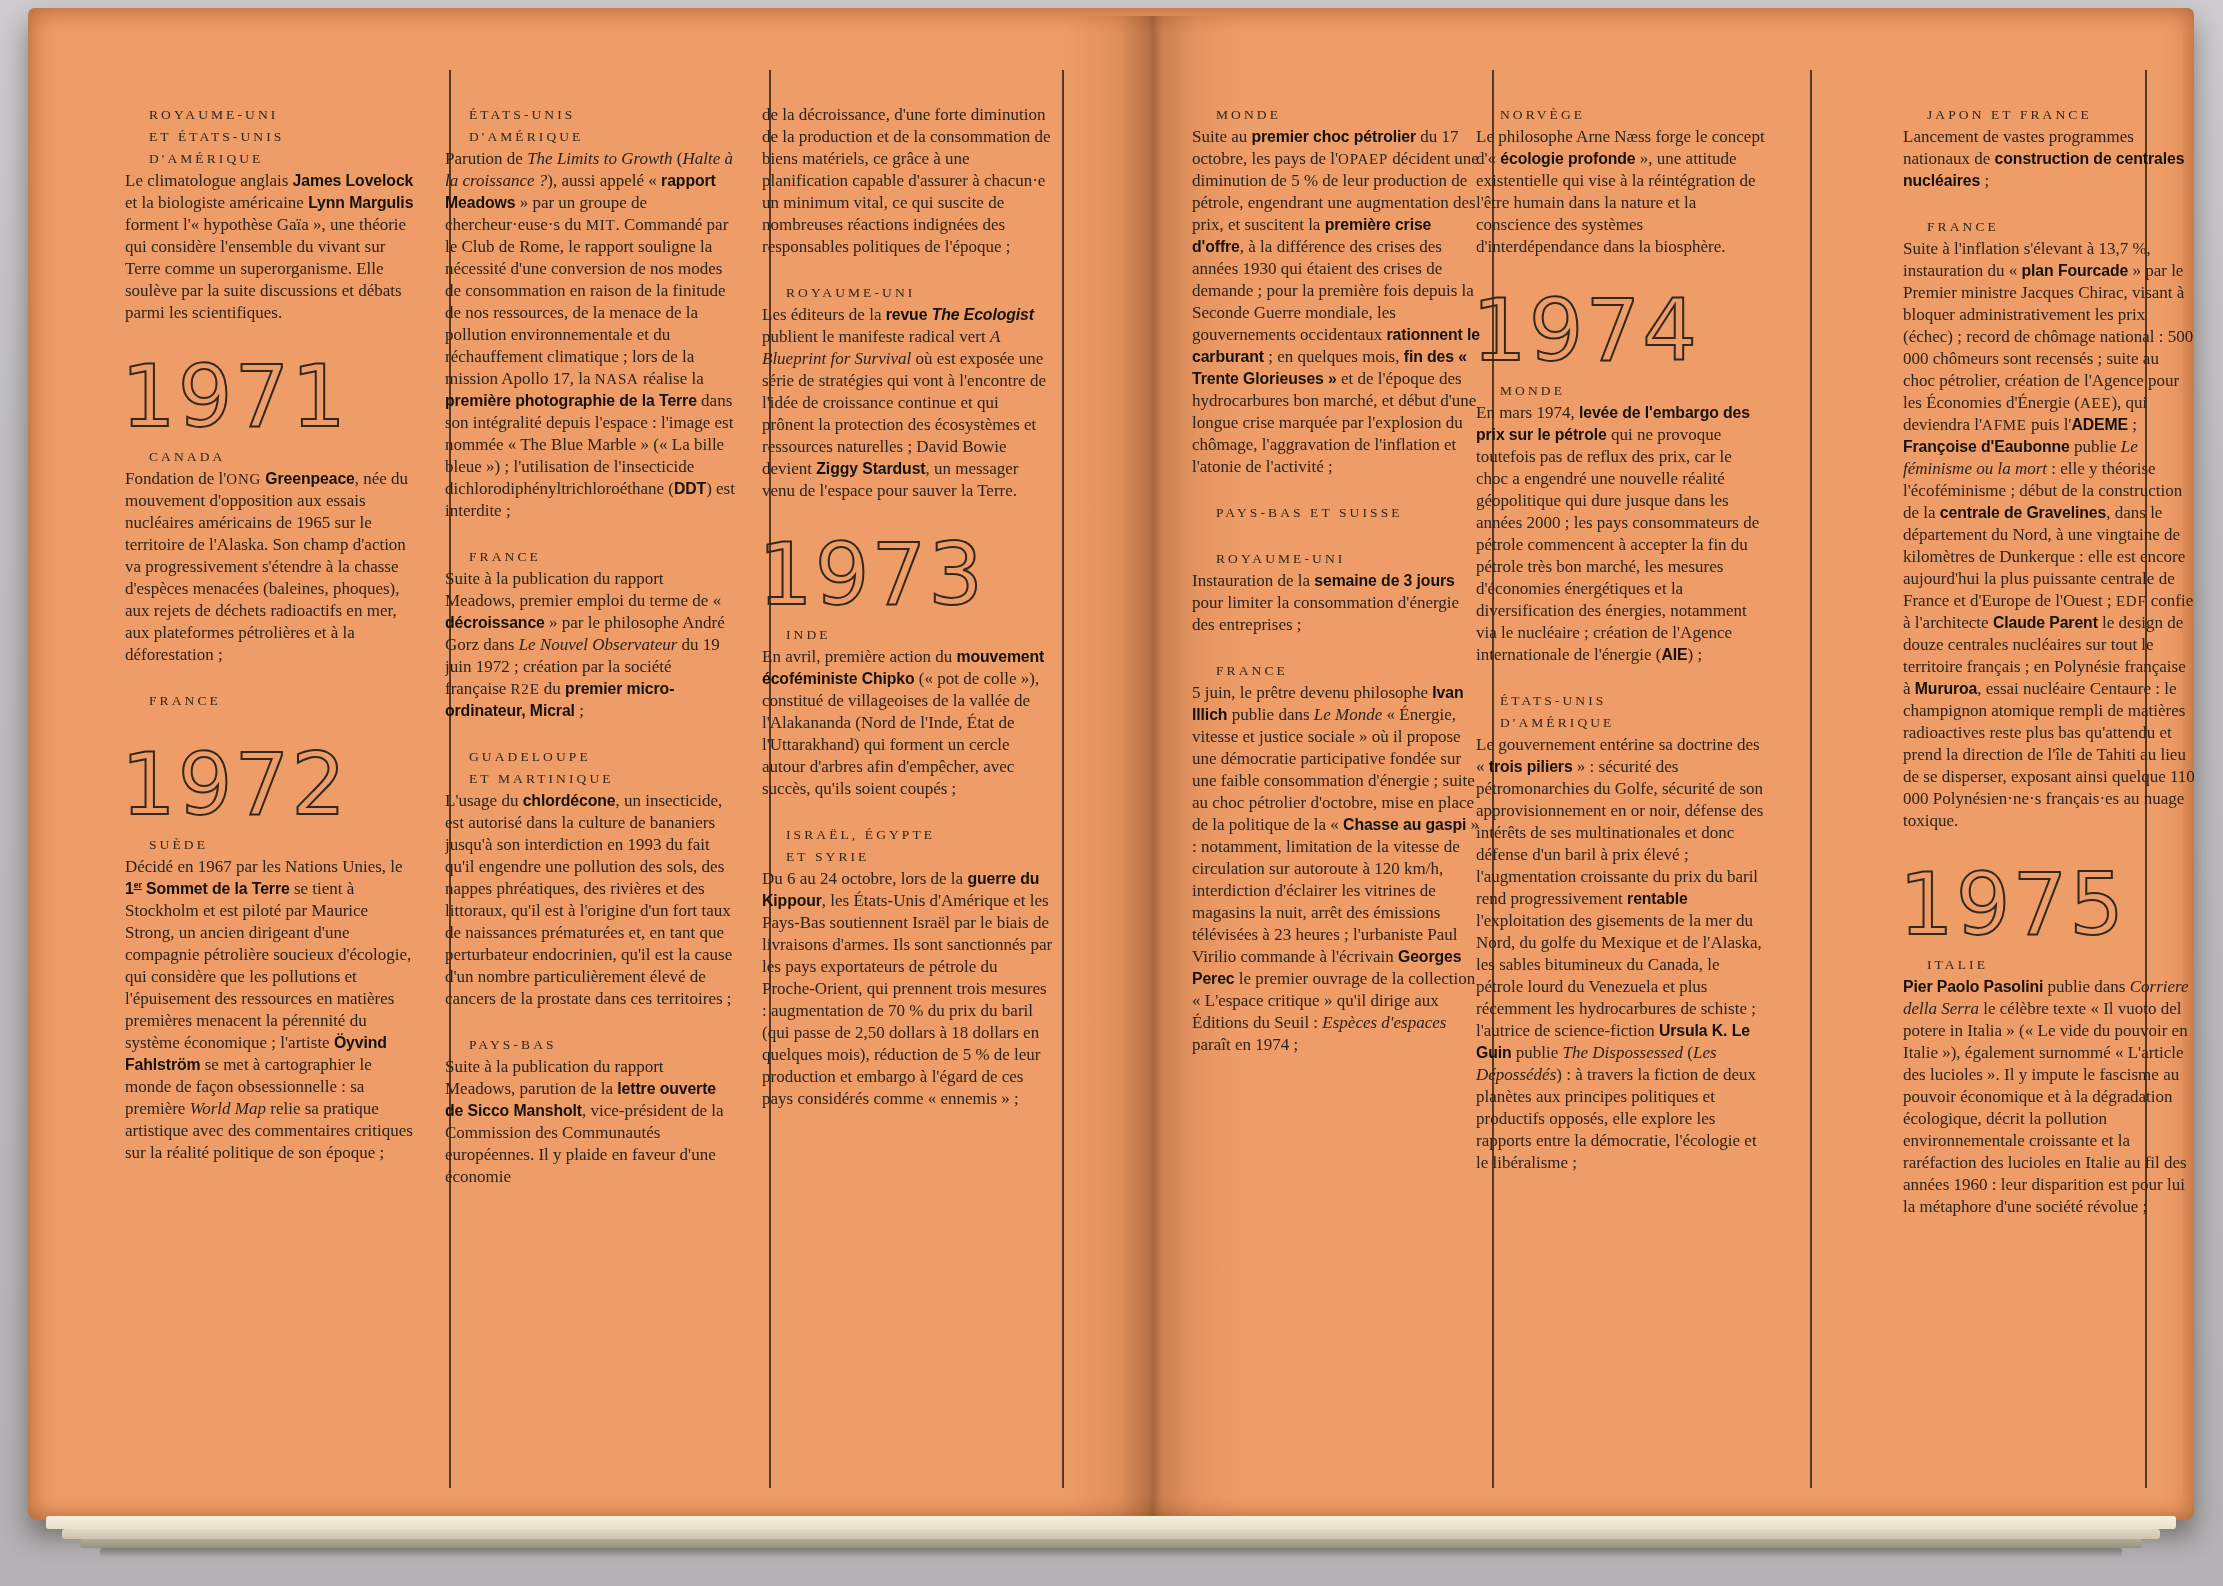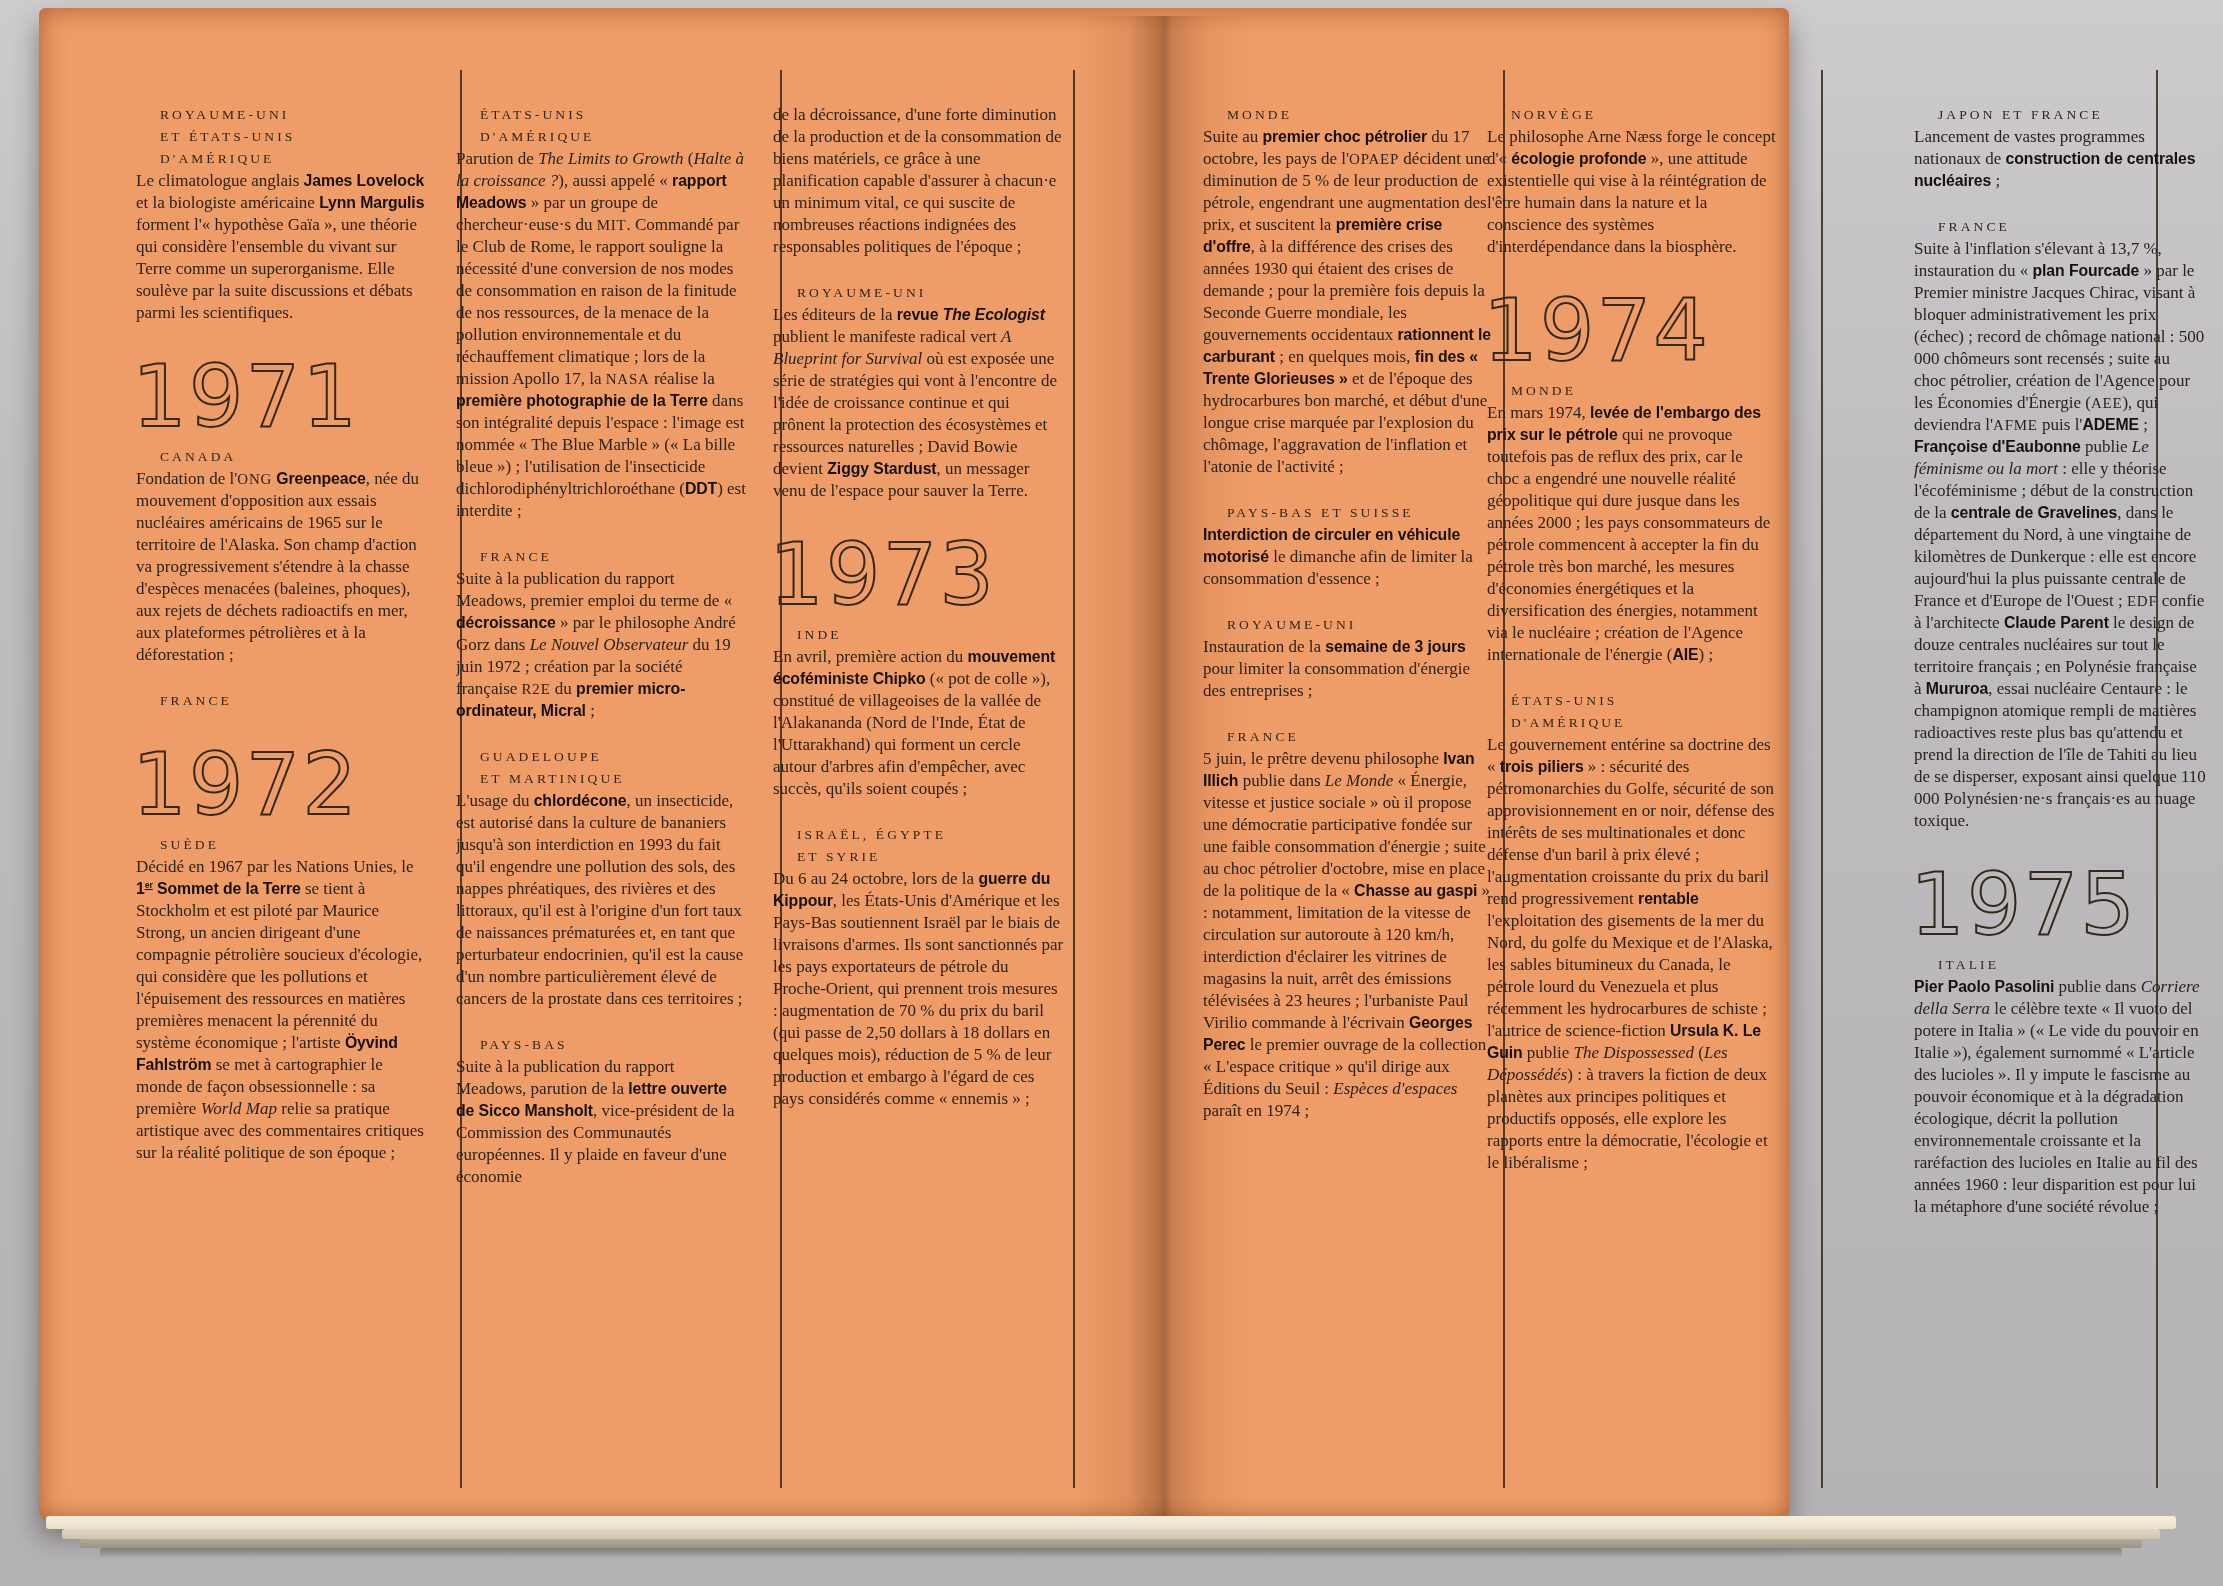--- a/index.html
+++ b/index.html
@@ -1,19 +1,19 @@
 <!DOCTYPE html>
 <html><head>
 <meta charset="utf-8">
 <style>
   html,body{margin:0;padding:0;width:2223px;height:1586px;overflow:hidden;background:#bfbdc0;}
   *{box-sizing:border-box;}
   #stage{position:relative;width:2223px;height:1586px;background:linear-gradient(180deg,#cdcbce 0%,#bfbdc0 30%,#b4b2b5 100%);font-family:"Liberation Serif",serif;}
   
-  #spread{position:absolute;left:28px;top:8px;width:1750px;height:1512px;background:#ef9d68;border-radius:7px 7px 9px 9px;box-shadow:0 16px 26px rgba(40,30,20,.45), inset 10px 0 22px rgba(150,80,32,.30), inset -10px 0 22px rgba(150,80,32,.30), inset 0 8px 16px rgba(180,100,45,.22), inset 0 -7px 12px rgba(150,80,32,.22);margin-left:11px;}
+  #spread{position:absolute;left:28px;top:8px;width:2166px;height:1512px;background:#ef9d68;border-radius:7px 7px 9px 9px;box-shadow:0 16px 26px rgba(40,30,20,.45), inset 10px 0 22px rgba(150,80,32,.30), inset -10px 0 22px rgba(150,80,32,.30), inset 0 8px 16px rgba(180,100,45,.22), inset 0 -7px 12px rgba(150,80,32,.22);}
   #gutter{position:absolute;left:1035px;top:8px;width:180px;height:1512px;background:linear-gradient(90deg,rgba(0,0,0,0) 0%,rgba(146,77,32,.16) 30%,rgba(104,52,18,.40) 47%,rgba(84,40,12,.46) 50%,rgba(120,60,22,.30) 55%,rgba(146,77,32,.10) 75%,rgba(0,0,0,0) 100%);pointer-events:none;}
   .sheet{position:absolute;border-radius:3px;}
   #sheet1{left:46px;top:1516px;width:2130px;height:13px;background:linear-gradient(180deg,#f6eedd,#e9dfca);}
   #sheet2{left:62px;top:1529px;width:2098px;height:10px;background:linear-gradient(180deg,#e2d7c2,#cfc4ae);}
   #sheet3{left:80px;top:1539px;width:2062px;height:9px;background:linear-gradient(180deg,#b5ab99,#999182);}
   #sheet4{left:100px;top:1548px;width:2022px;height:10px;background:linear-gradient(180deg,rgba(90,85,78,.55),rgba(90,85,78,0));}
   
   .rule{position:absolute;top:62px;height:1418px;width:2px;background:rgba(47,34,22,.82);}
   
   .col{position:absolute;top:96px;width:292px;height:1400px;overflow:hidden;color:#2a231c;font-size:17px;line-height:22px;text-align:left;}
@@ -128,21 +128,20 @@
         <div class="entry">
           <div class="h">
             <div>MONDE</div>
           </div>
           <div class="body">Suite au <b>premier choc pétrolier</b> du 17 octobre, les pays de l'<span class="sc">OPAEP</span> décident une diminution de 5 % de leur production de pétrole, engendrant une augmentation des prix, et suscitent la <b>première crise d'offre</b>, à la différence des crises des années 1930 qui étaient des crises de demande ; pour la première fois depuis la Seconde Guerre mondiale, les gouvernements occidentaux <b>rationnent le carburant</b> ; en quelques mois, <b>fin des « Trente Glorieuses »</b> et de l'époque des hydrocarbures bon marché, et début d'une longue crise marquée par l'explosion du chômage, l'aggravation de l'inflation et l'atonie de l'activité ;</div>
         </div>
         <div class="entry">
           <div class="h">
             <div>PAYS-BAS ET SUISSE</div>
           </div>
-          <div class="body"><b>Interdiction de circuler en véhicule motorisé</b> le dimanche afin de limiter la consommation d'essence ;</div>
         </div>
         <div class="entry">
           <div class="h">
             <div>ROYAUME-UNI</div>
           </div>
           <div class="body">Instauration de la <b>semaine de 3 jours</b> pour limiter la consommation d'énergie des entreprises ;</div>
         </div>
         <div class="entry">
           <div class="h">
             <div>FRANCE</div>

